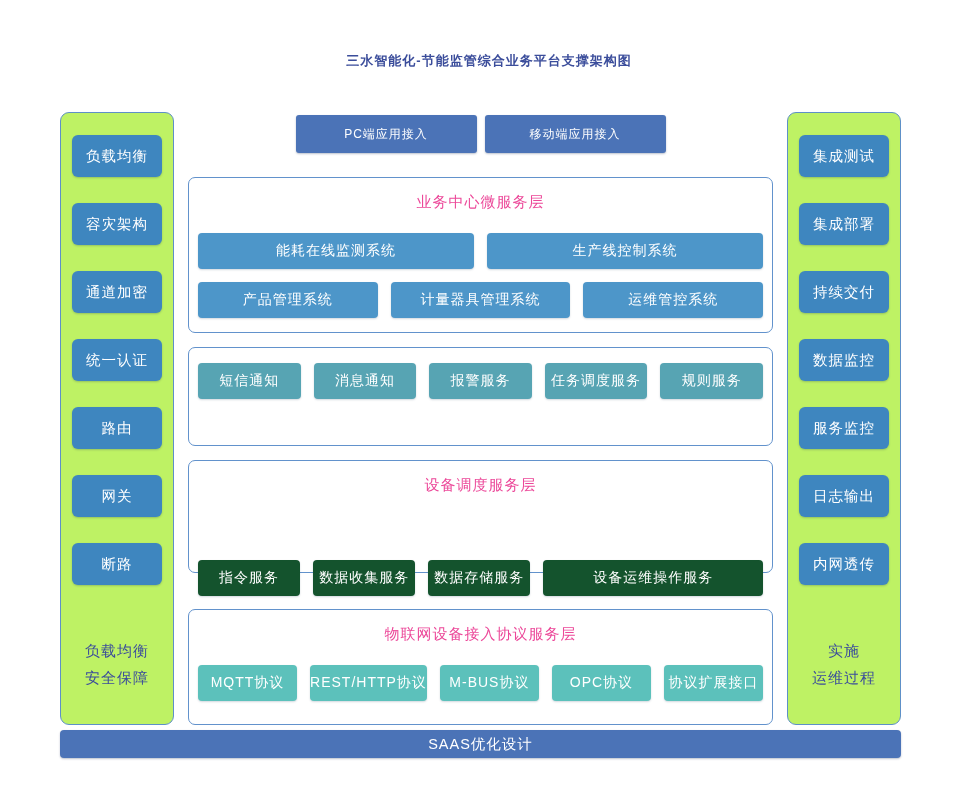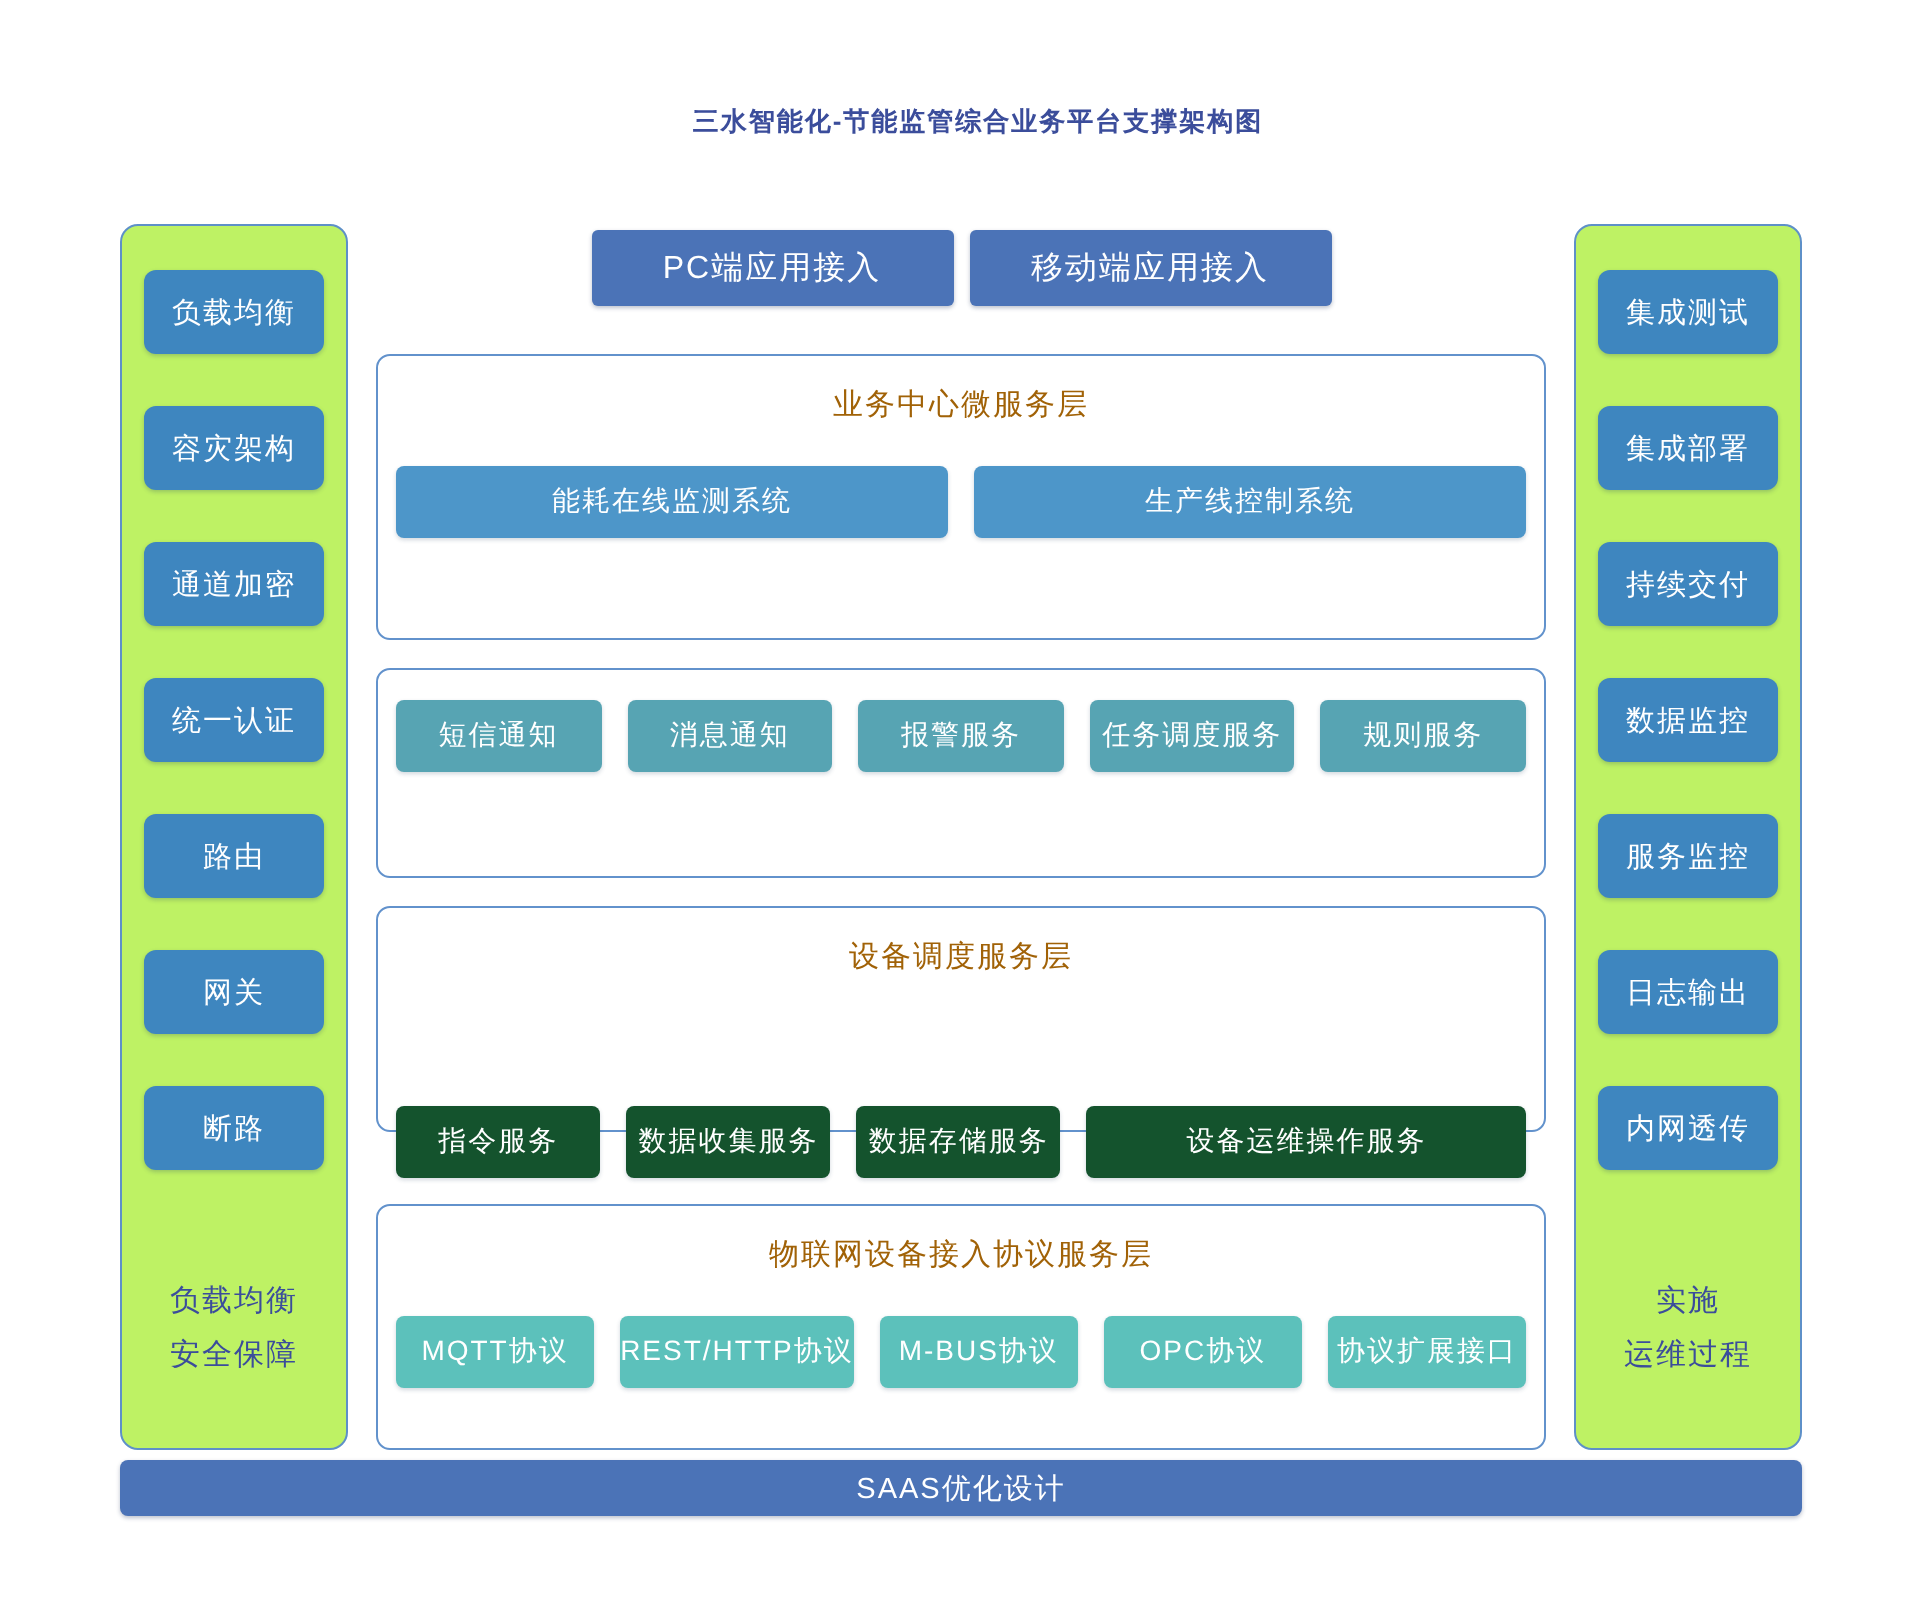--- a/index.html
+++ b/index.html
@@ -70,39 +70,39 @@
     gap: 8px;
     margin-top: 3px;
     margin-bottom: 24px;
   }
   .top-btn {
     width: 181px;
     height: 38px;
     background: #4b73b7;
     border-radius: 3px;
     color: #fff;
-    font-size: 16px;
+    font-size: 12px;
     display: flex;
     align-items: center;
     justify-content: center;
     box-shadow: 0 1px 2px rgba(30,50,90,0.3);
     letter-spacing: 1px;
   }
 
   .layer {
     border: 1.5px solid #6292cc;
     border-radius: 7px;
     padding: 15px 9px 14px;
     margin-bottom: 14px;
     background: #fff;
   }
   .layer-title {
     text-align: center;
     font-size: 15px;
-    color: #a16207;
+    color: #ec4899;
     height: 20px;
     margin-bottom: 20px;
     letter-spacing: 1px;
   }
   .row { display: flex; gap: 13px; }
   .row + .row { margin-top: 13px; }
   .cell {
     flex: 1;
     height: 36px;
     border-radius: 4px;
@@ -171,20 +171,25 @@
         <div class="top-btn">PC端应用接入</div>
         <div class="top-btn">移动端应用接入</div>
       </div>
 
       <div class="layer layer-blue layer-l1">
         <div class="layer-title">业务中心微服务层</div>
         <div class="row">
           <div class="cell">能耗在线监测系统</div>
           <div class="cell">生产线控制系统</div>
         </div>
+        <div class="row">
+          <div class="cell">产品管理系统</div>
+          <div class="cell">计量器具管理系统</div>
+          <div class="cell">运维管控系统</div>
+        </div>
       </div>
 
       <div class="layer layer-teal layer-l2">
         <div class="row">
           <div class="cell">短信通知</div>
           <div class="cell">消息通知</div>
           <div class="cell">报警服务</div>
           <div class="cell">任务调度服务</div>
           <div class="cell">规则服务</div>
         </div>

